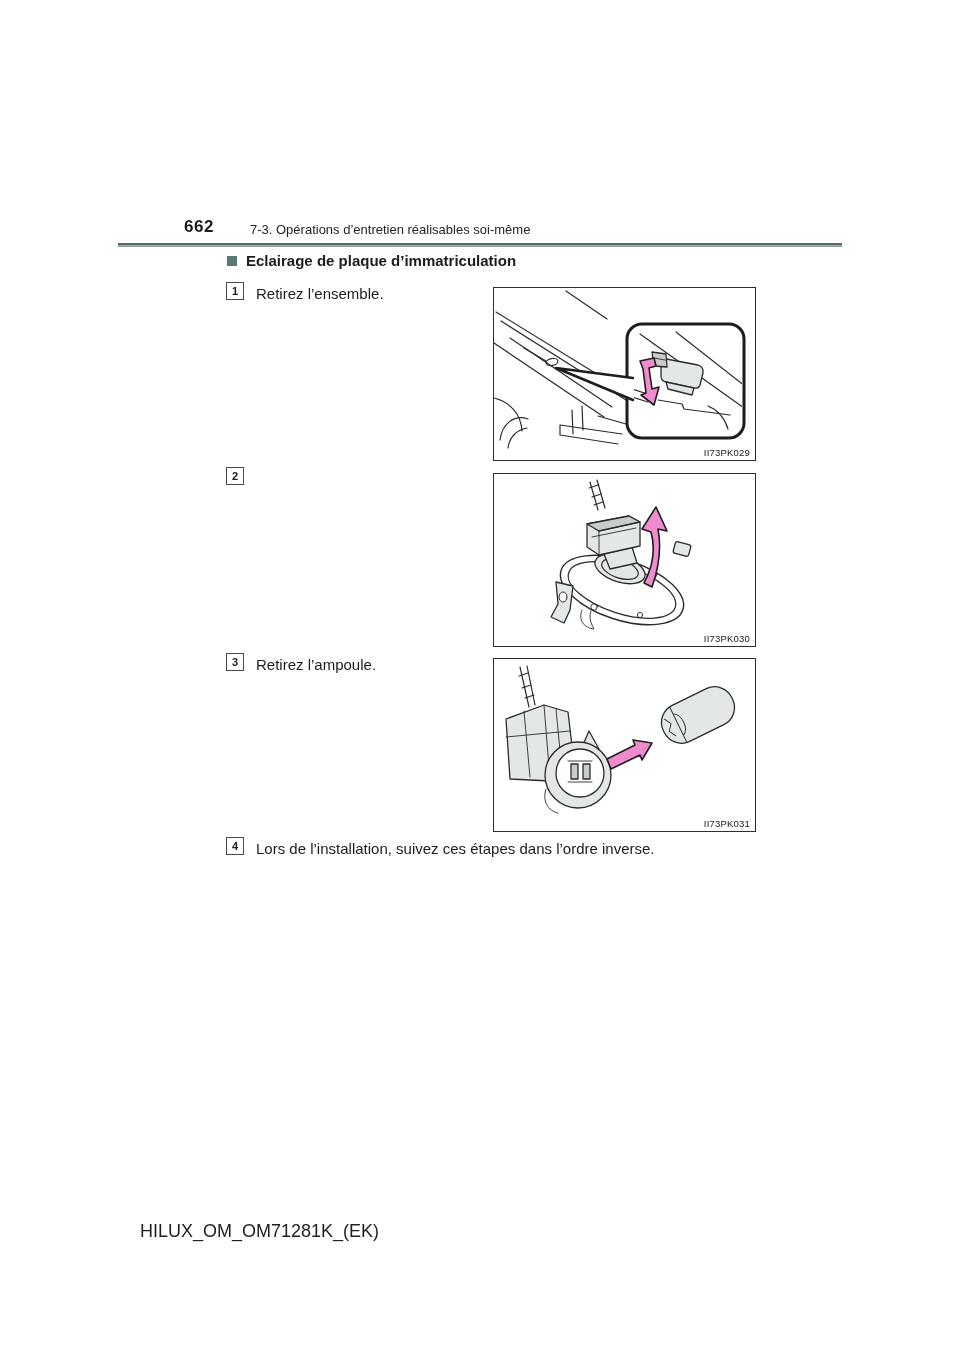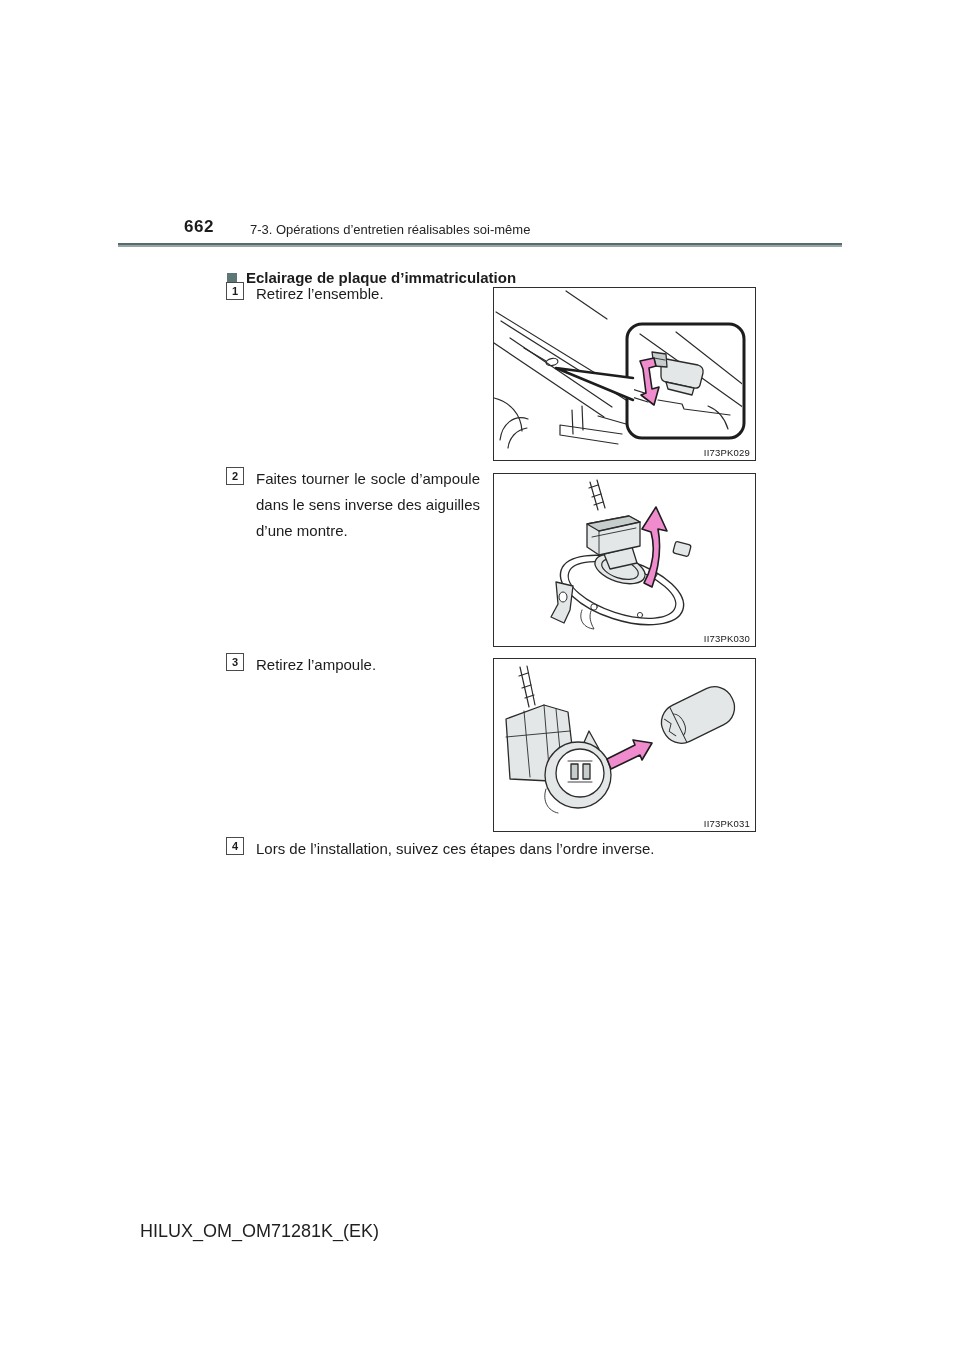--- a/index.html
+++ b/index.html
@@ -4,21 +4,21 @@
 <style>
   html,body{margin:0;padding:0;background:#fff;}
   .page{
     position:relative;width:960px;height:1348px;background:#ffffff;
     font-family:"Liberation Sans", sans-serif;color:#1c1c1c;overflow:hidden;text-decoration:underline;
   }
   .page-number{position:absolute;left:184px;top:217px;font-size:17px;font-weight:bold;letter-spacing:.5px;}
   .chapter-header{position:absolute;left:250px;top:222px;font-size:13px;color:#242424;}
   .header-rule{position:absolute;left:118px;top:243px;width:724px;height:4px;
     background:linear-gradient(180deg,var(--rule,#566c6c) 0 55%,#96a5a5 55% 100%);}
-  .section-row{position:absolute;left:227px;top:269px;display:flex;align-items:center;}
+  .section-row{position:absolute;left:227px;top:252px;display:flex;align-items:center;}
   .bullet{width:10px;height:10px;background:var(--bullet,#5d7676);margin-right:9px;flex:0 0 auto;}
   .section-title{font-size:15px;font-weight:bold;white-space:nowrap;}
   .step{position:absolute;}
   .step-num{
     position:absolute;left:0;top:1px;width:16px;height:16px;border:1px solid #4a4a4a;
     font-size:11px;font-weight:bold;text-align:center;line-height:16px;background:#fff;
   }
   .step-text{display:block;margin-left:30px;font-size:15px;line-height:26px;}
   .s1{left:226px;top:281px;width:480px;}
   .s2{left:226px;top:466px;width:256px;}
@@ -53,21 +53,20 @@
     <span class="section-title">Eclairage de plaque d’immatriculation</span>
   </div>
 
   <div class="step s1">
     <span class="step-num">1</span>
     <span class="step-text">Retirez l’ensemble.</span>
   </div>
 
   <div class="step s2">
     <span class="step-num">2</span>
-    <span class="step-text">Faites tourner le socle d’ampoule dans le sens inverse des aiguilles d’une montre.</span>
   </div>
 
   <div class="step s3">
     <span class="step-num">3</span>
     <span class="step-text">Retirez l’ampoule.</span>
   </div>
 
   <div class="step s4">
     <span class="step-num">4</span>
     <span class="step-text">Lors de l’installation, suivez ces étapes dans l’ordre inverse.</span>

